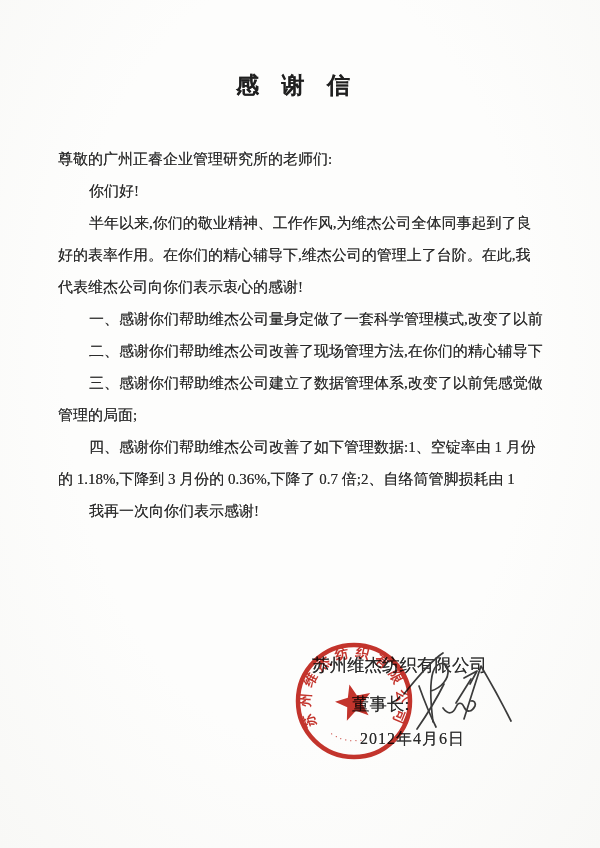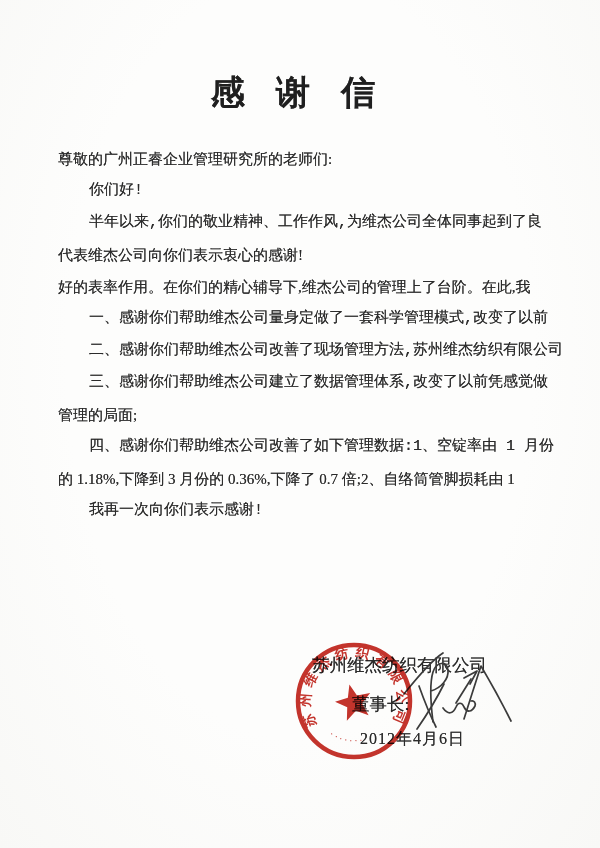--- a/index.html
+++ b/index.html
@@ -8,33 +8,33 @@
     background:#eee;
     font-family:"Liberation Serif","DejaVu Serif",serif;
   }
   .page{
     position:relative;width:600px;height:848px;overflow:hidden;
     background:radial-gradient(ellipse at 50% 42%, #fdfdfc 55%, #f8f8f6 100%);
     color:#2b2b2b;
   }
   .title{
     position:absolute;top:70px;left:0;right:24px;margin:0;
-    text-align:center;font-size:34px;font-weight:bold;
+    text-align:center;font-size:23px;font-weight:bold;
     letter-spacing:2px;word-spacing:0.55em;
     color:#1f1f1f;
     text-shadow:0 0 0.6px rgba(30,30,30,.7);
     padding-left:12px;
   }
   .body-text{
     position:absolute;top:143px;left:58px;width:500px;
     font-size:15px;line-height:32px;
     text-shadow:0 0 0.5px rgba(40,40,40,.75);
   }
   .line{white-space:nowrap;height:32px;}
-  .line.indent{text-indent:31px;font-family:Liberation Mono, monospace;}
+  .line.indent{text-indent:31px;}
   .sig{
     position:absolute;white-space:nowrap;
     text-shadow:0 0 0.5px rgba(40,40,40,.75);
   }
   .sig-company{left:312px;top:653px;font-size:17.5px;}
   .sig-title{left:352px;top:692px;font-size:17.5px;}
   .sig-date{left:360px;top:729px;font-size:16px;letter-spacing:1px;}
   .overlay-svg{
     position:absolute;left:0;top:0;width:600px;height:848px;
     pointer-events:none;
@@ -46,24 +46,24 @@
 <body>
 
 <div class="page">
 
   <h1 class="title">感 谢 信</h1>
 
   <div class="body-text">
     <div class="line">尊敬的广州正睿企业管理研究所的老师们:</div>
     <div class="line indent">你们好!</div>
     <div class="line indent">半年以来,你们的敬业精神、工作作风,为维杰公司全体同事起到了良</div>
+    <div class="line">好的表率作用。在你们的精心辅导下,维杰公司的管理上了台阶。在此,我</div>
     <div class="line">代表维杰公司向你们表示衷心的感谢!</div>
-    <div class="line">好的表率作用。在你们的精心辅导下,维杰公司的管理上了台阶。在此,我</div>
     <div class="line indent">一、感谢你们帮助维杰公司量身定做了一套科学管理模式,改变了以前</div>
-    <div class="line indent">二、感谢你们帮助维杰公司改善了现场管理方法,苏州维杰纺织有限公司</div>
+    <div class="line indent">二、感谢你们帮助维杰公司改善了现场管理方法,在你们的精心辅导下</div>
     <div class="line indent">三、感谢你们帮助维杰公司建立了数据管理体系,改变了以前凭感觉做</div>
     <div class="line">管理的局面;</div>
     <div class="line indent">四、感谢你们帮助维杰公司改善了如下管理数据:1、空锭率由 1 月份</div>
     <div class="line">的 1.18%,下降到 3 月份的 0.36%,下降了 0.7 倍;2、自络筒管脚损耗由 1</div>
     <div class="line indent">我再一次向你们表示感谢!</div>
   </div>
 
   <div class="sig sig-company">苏州维杰纺织有限公司</div>
   <div class="sig sig-title">董事长:</div>
   <div class="sig sig-date">2012年4月6日</div>

